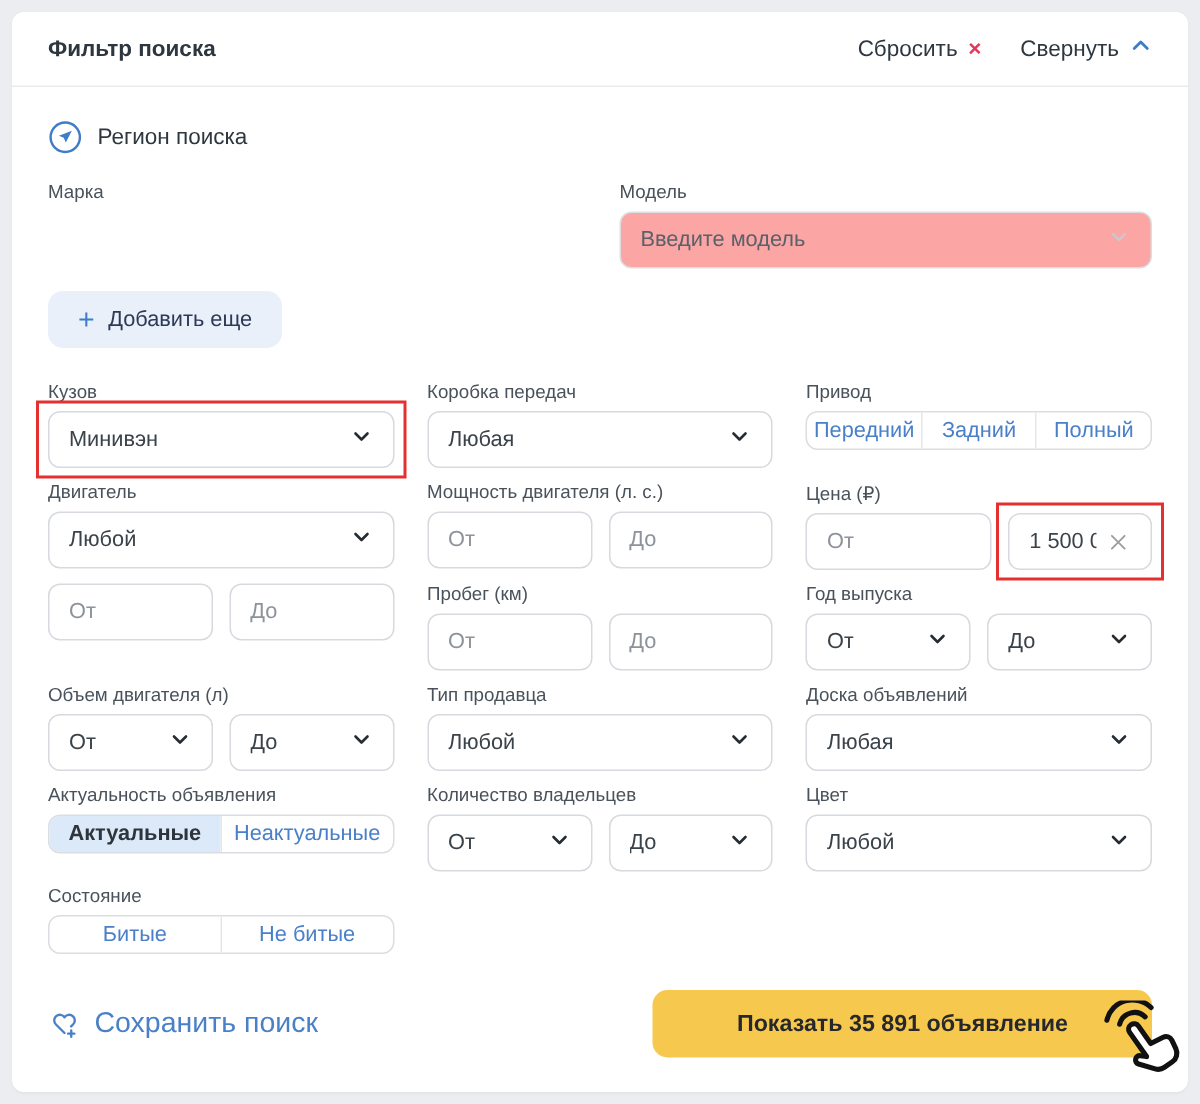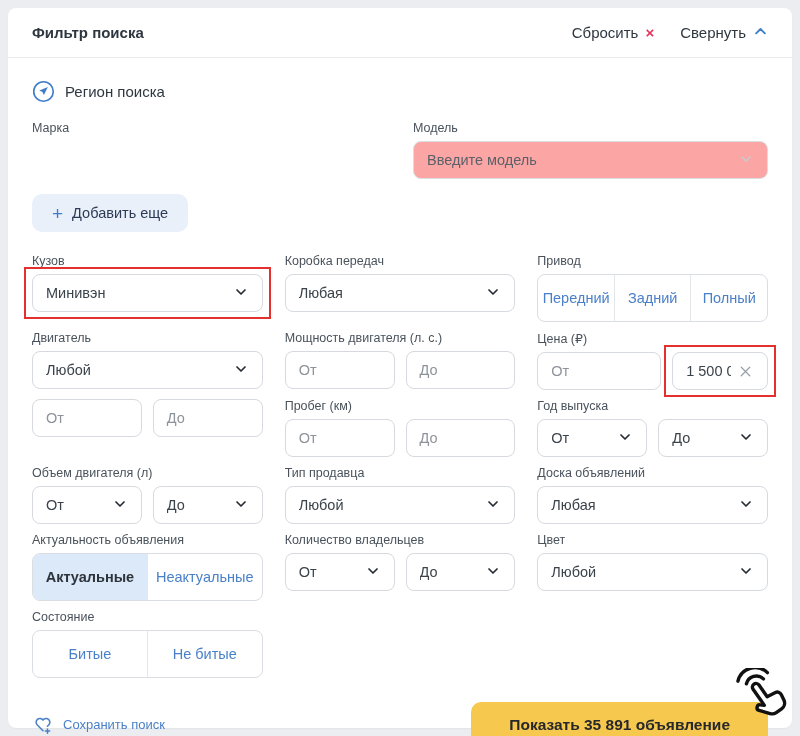--- a/index.html
+++ b/index.html
@@ -47,21 +47,21 @@
   }
   .plus { color:#3f7dc8; font-size:19px; font-weight:400; line-height:1; }
   .filter-grid {
     margin-top:22px;
     display:grid; grid-template-columns:repeat(3,1fr);
     column-gap:22px; row-gap:9px;
   }
   .pair { display:flex; gap:11px; }
   .pair > div { flex:1; min-width:0; }
   .segmented {
-    height:48px; border:1px solid #dadee2; border-radius:8px;
+    height:26px; border:1px solid #dadee2; border-radius:8px;
     display:flex; overflow:hidden; background:#fff;
   }
   .segment {
     flex:1; display:flex; align-items:center; justify-content:center;
     font-size:14.5px; color:#4a80c8; cursor:pointer; white-space:nowrap;
   }
   .segment + .segment { border-left:1px solid #e4e7ea; }
   .segment.active { background:#dbe9f8; color:#2e343b; font-weight:700; }
   .red-wrap { position:relative; }
   .red-frame {
@@ -71,24 +71,24 @@
   .value-input { justify-content:space-between; gap:6px; }
   .value-input .num {
     white-space:nowrap; overflow:hidden; max-width:64px; color:#3a424a;
   }
   .clear-x { flex:none; cursor:pointer; display:flex; }
   .footer-row {
     margin-top:24px; display:flex; align-items:center; justify-content:space-between;
   }
   .save-link {
     display:flex; align-items:center; gap:9px;
-    color:#4a80c8; font-size:13px; cursor:pointer;
+    color:#4a80c8; font-size:19px; cursor:pointer;
   }
   .show-btn {
-    height:45px; min-width:262px; padding:0 38px;
+    height:45px; min-width:262px; padding:0 56px;
     background:#f7c84e; border:none; border-radius:10px;
     font-size:15.5px; font-weight:700; color:#26282b; cursor:pointer;
     font-family:inherit;
   }
   .hand-icon { position:absolute; right:-6px; bottom:-10px; z-index:5; }
 </style>
 </head>
 <body>
 
 <div class="card">

